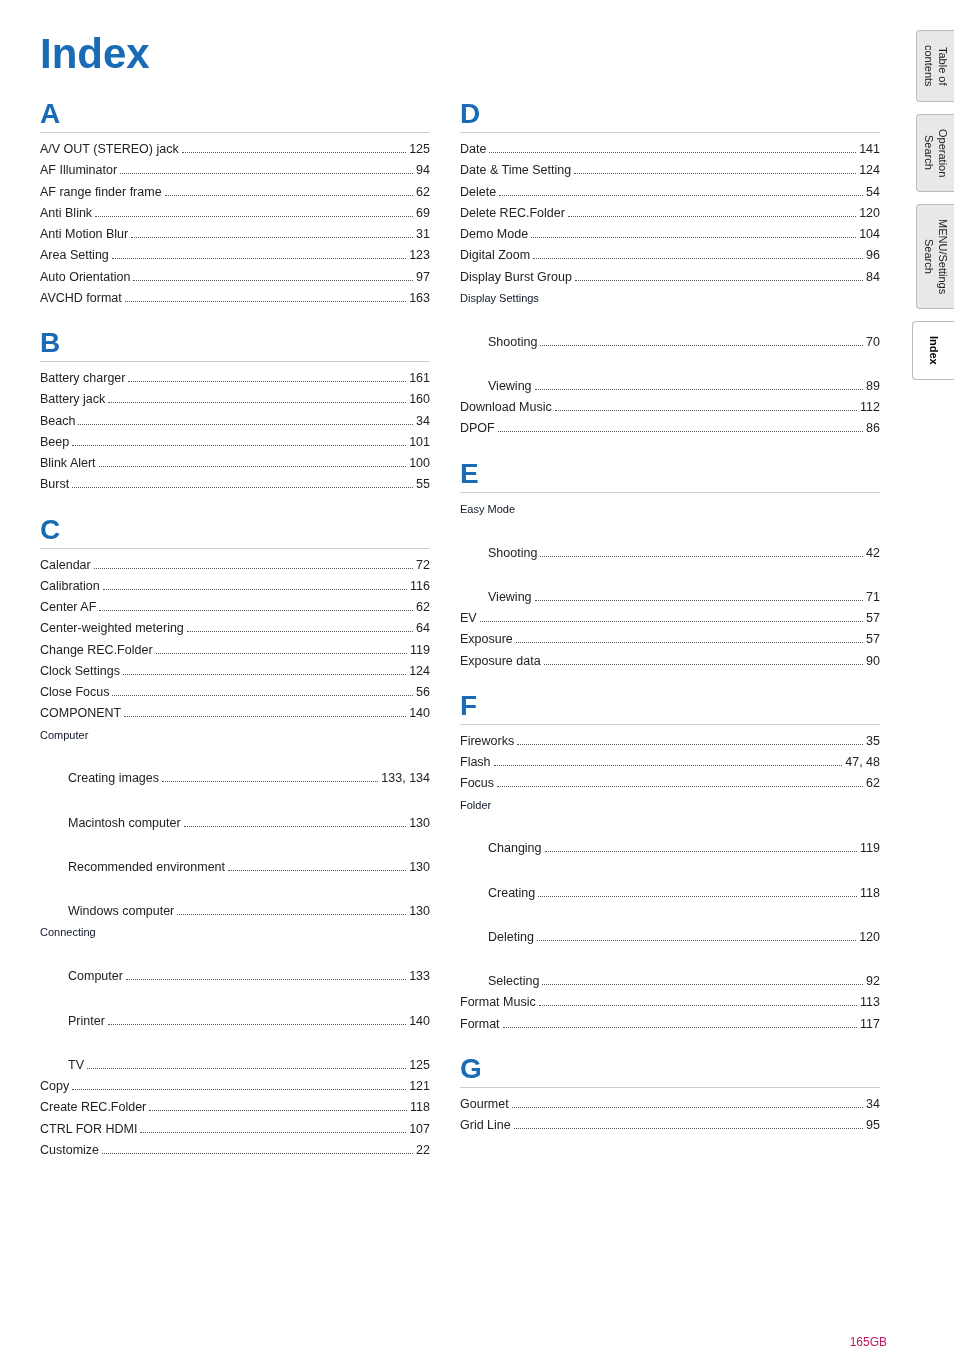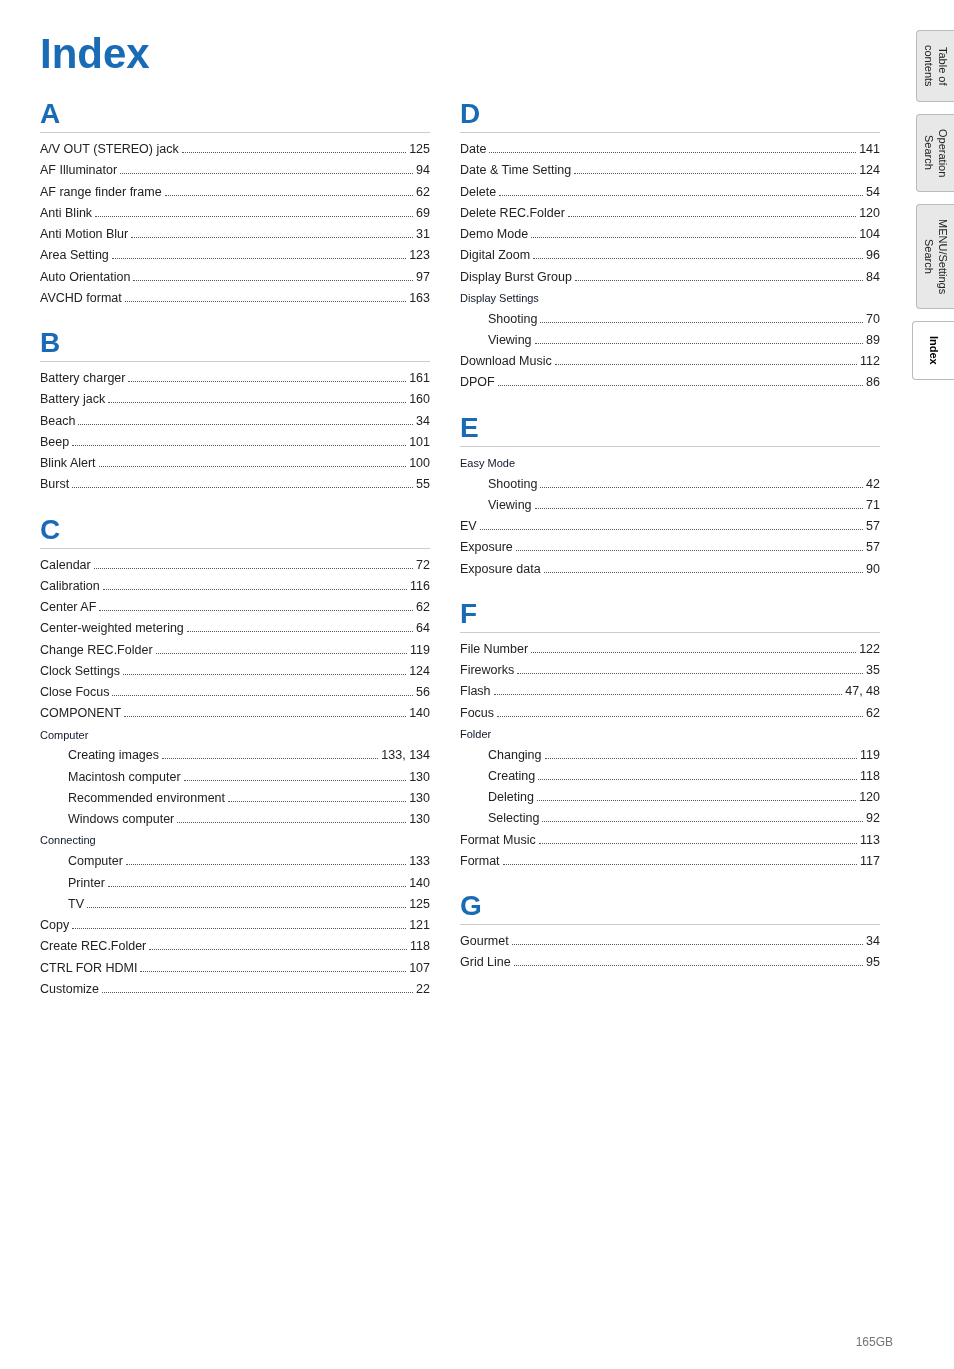--- a/index.html
+++ b/index.html
@@ -75,20 +75,21 @@
       min-width: 10px;
     }
 
     .index-entry .page-num {
       white-space: nowrap;
       flex-shrink: 0;
     }
 
     .sub-entry {
       padding-left: 28px;
+      margin-top: 23px;
     }
 
     .parent-entry {
       font-size: 11px;
       color: #0f172a;
       line-height: 1.9;
       font-weight: normal;
     }
 
     
@@ -129,23 +130,23 @@
       font-weight: bold;
       width: 42px;
       color: #000;
     }
 
     .tab-toc { margin-top: 30px; }
 
     .page-num-bottom {
       position: absolute;
       bottom: 20px;
-      right: 61px;
+      right: 67px;
       font-size: 12px;
-      color: #737373;
+      color: #be185d;
     }
   </style>
 </head>
 <body>
 
 <div class="page-container">
   <h1 class="page-title">Index</h1>
 
   <div class="two-col">
 
@@ -426,25 +427,20 @@
     </div>
           <div class="index-entry">
       <span class="entry-label">Exposure data</span>
       <span class="dots"></span>
       <span class="page-num">90</span>
     </div>
         </div>
 
       <div class="section-letter">F</div>
       <div>
-          <div class="index-entry">
-      <span class="entry-label">File Number</span>
-      <span class="dots"></span>
-      <span class="page-num">122</span>
-    </div>
           <div class="index-entry">
       <span class="entry-label">Fireworks</span>
       <span class="dots"></span>
       <span class="page-num">35</span>
     </div>
           <div class="index-entry">
       <span class="entry-label">Flash</span>
       <span class="dots"></span>
       <span class="page-num">47, 48</span>
     </div>

